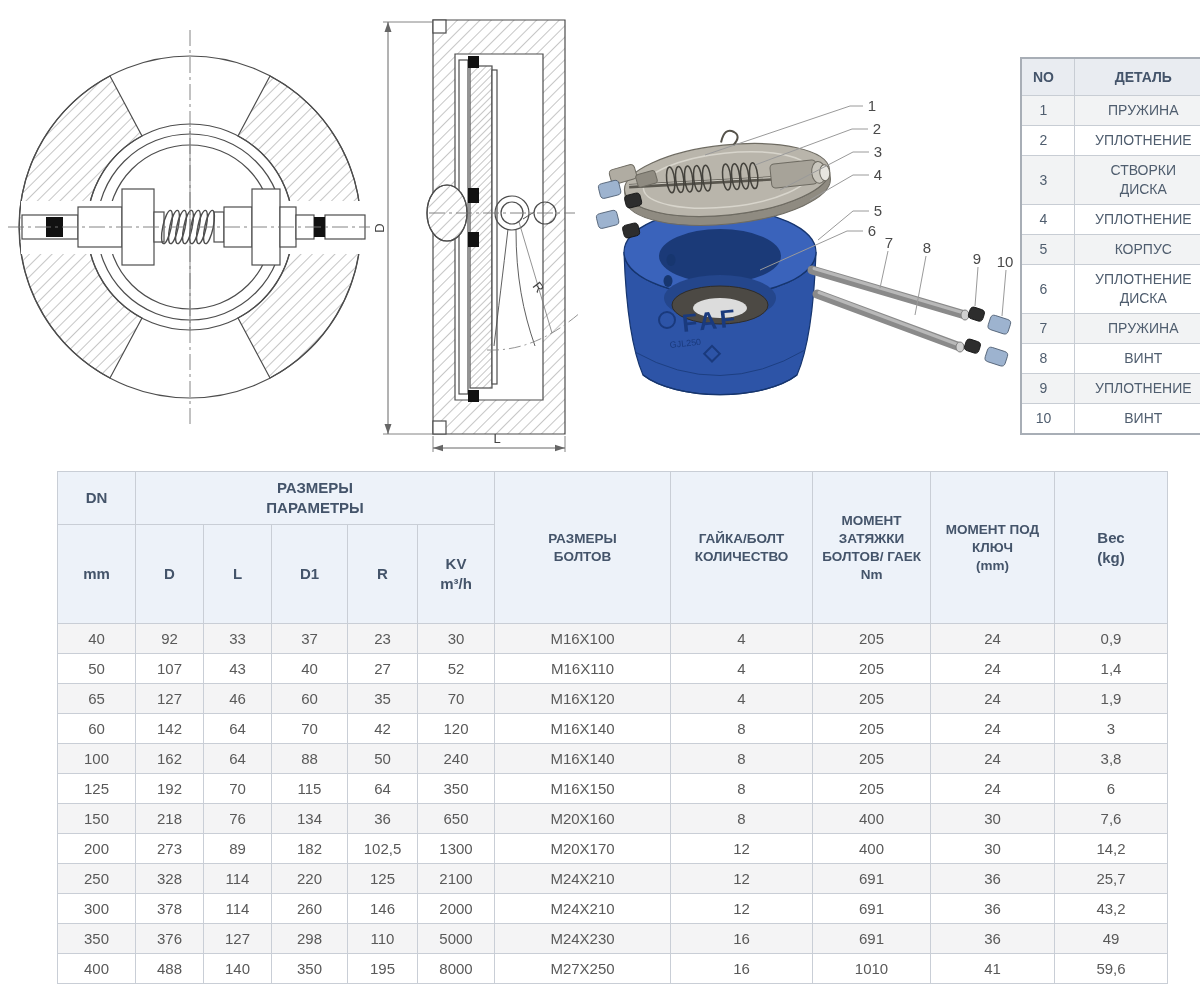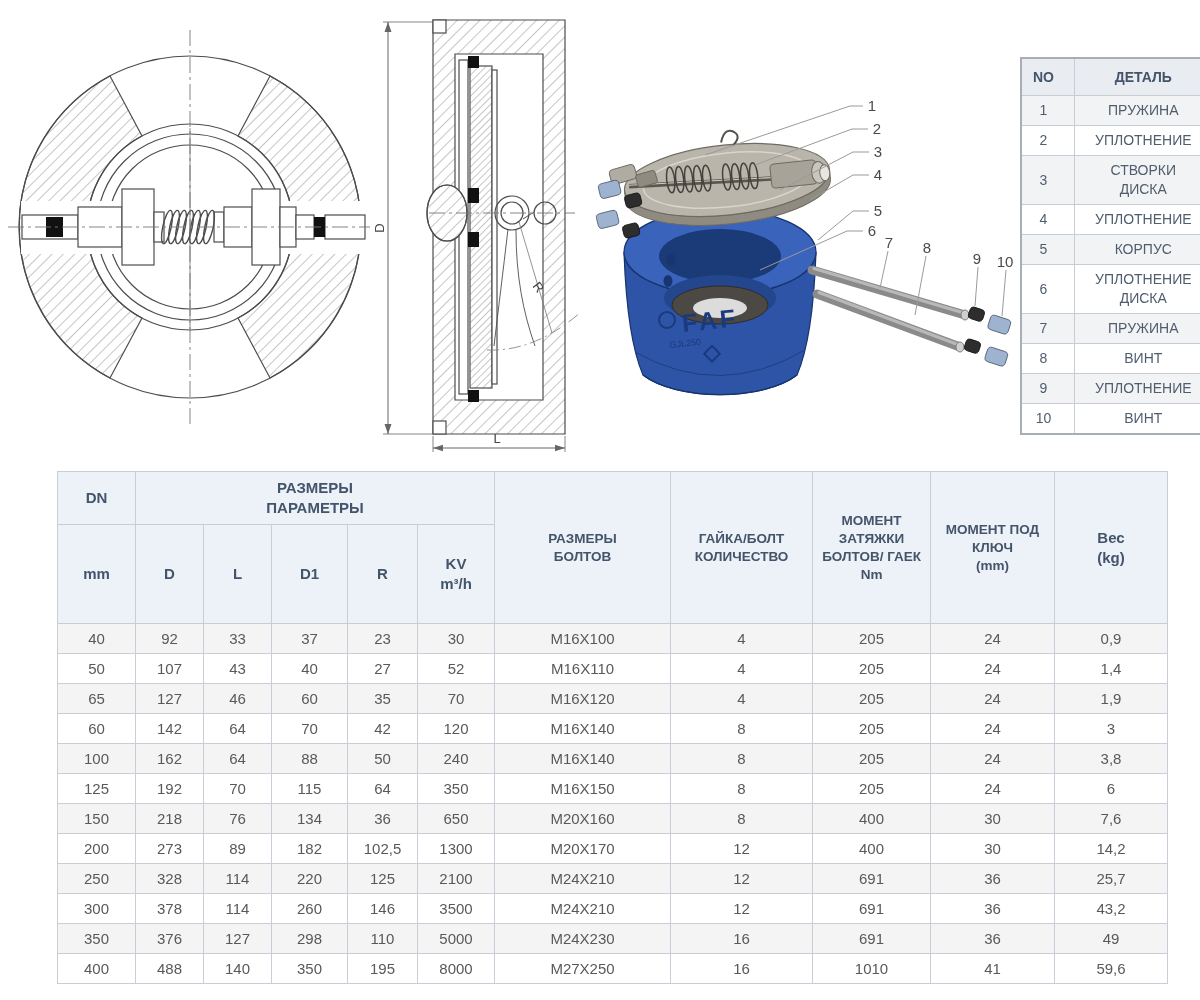--- a/index.html
+++ b/index.html
@@ -473,21 +473,21 @@
       <td>36</td>
       <td>25,7</td>
     </tr>
 
     <tr>
       <td>300</td>
       <td>378</td>
       <td>114</td>
       <td>260</td>
       <td>146</td>
-      <td>3500</td>
+      <td>2000</td>
       <td>M24X210</td>
       <td>12</td>
       <td>691</td>
       <td>36</td>
       <td>43,2</td>
     </tr>
 
     <tr>
       <td>350</td>
       <td>376</td>

